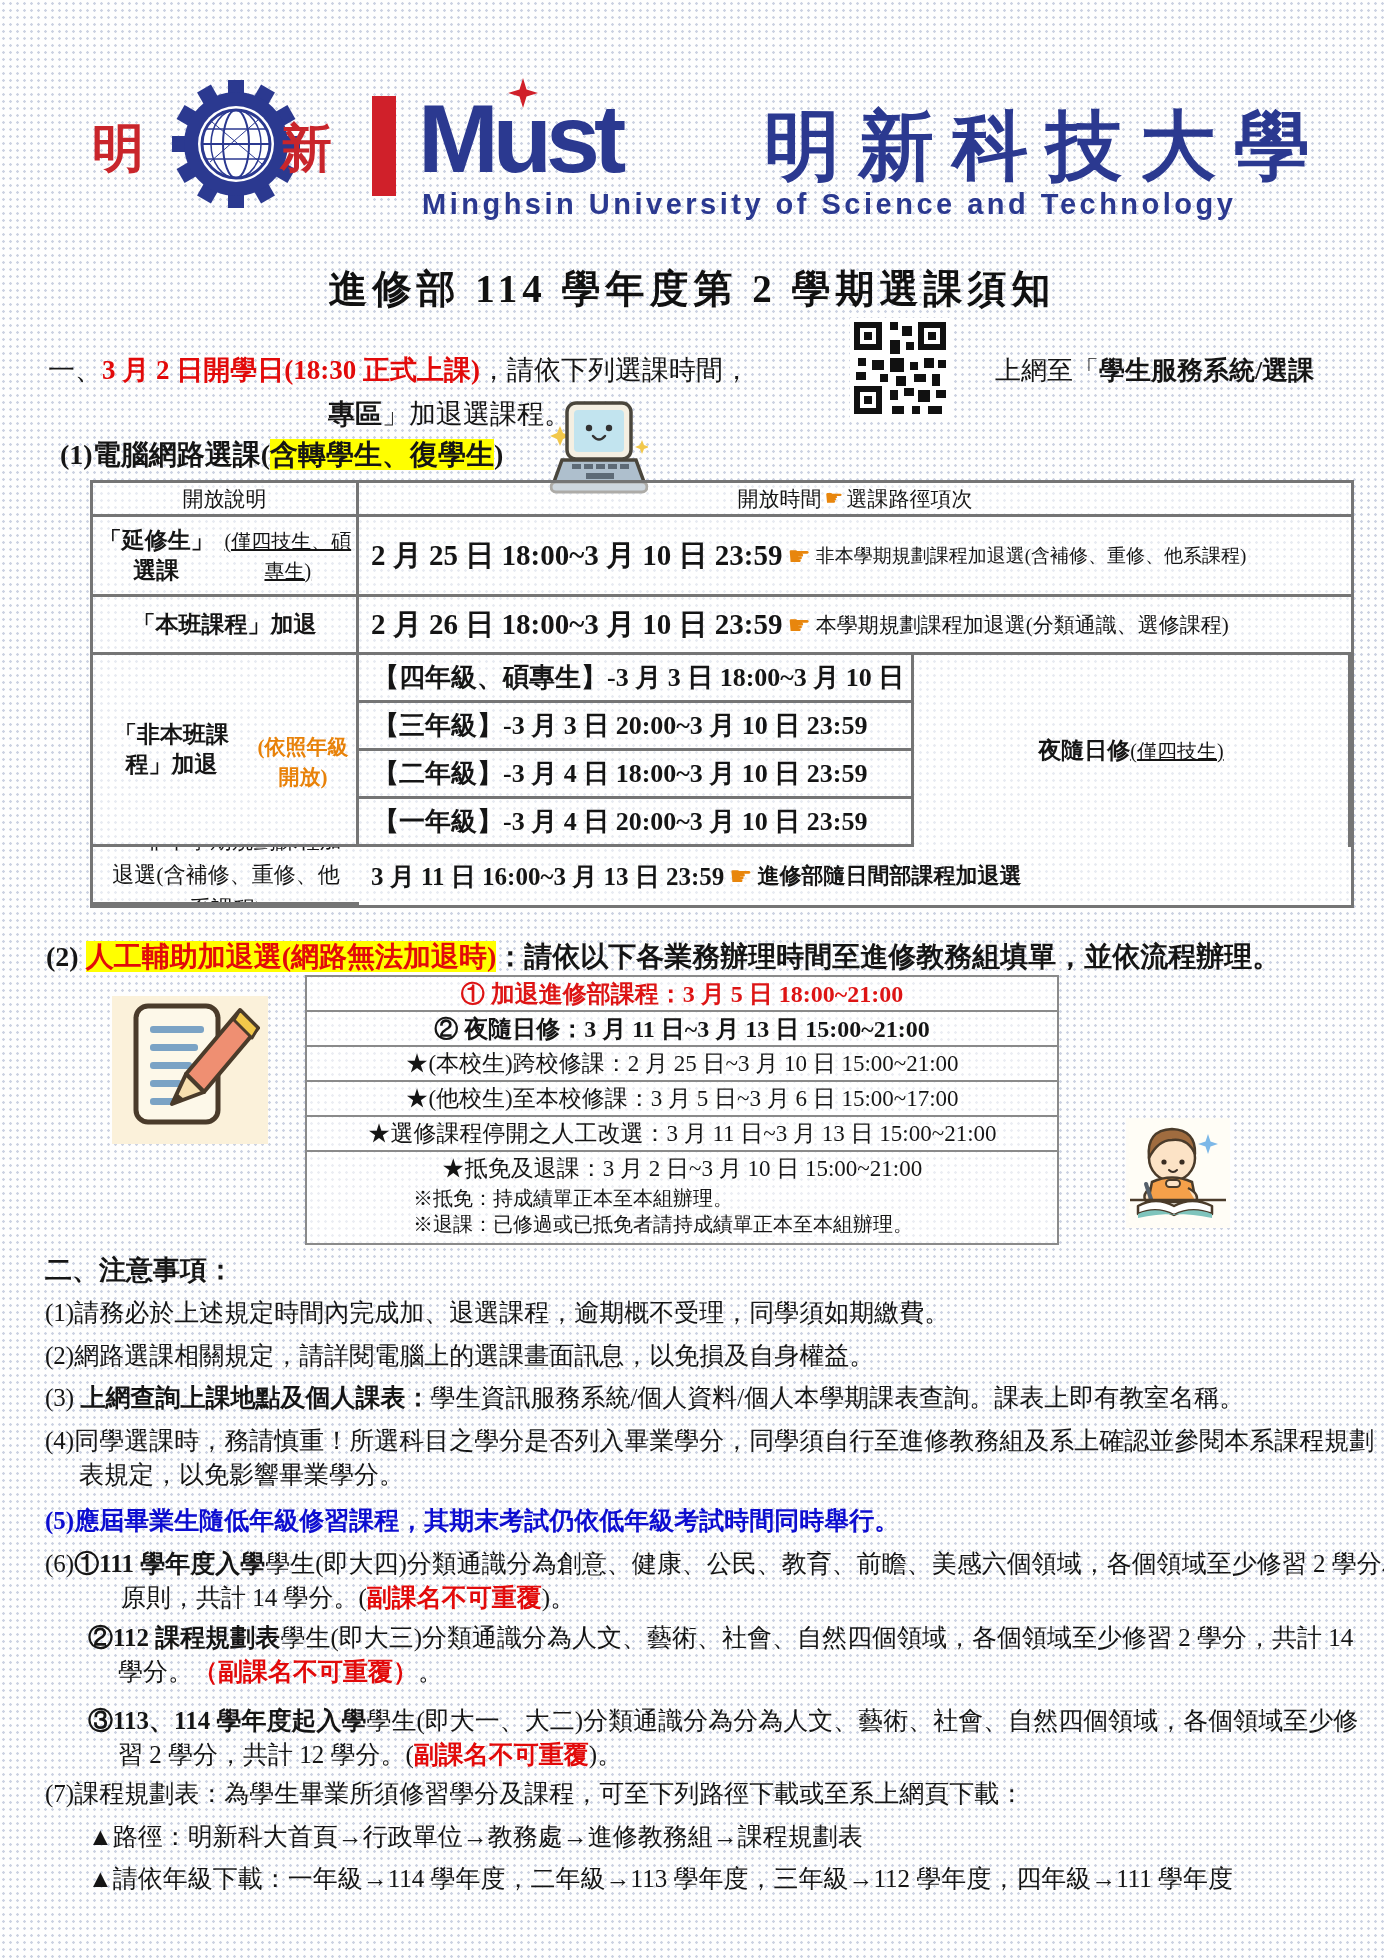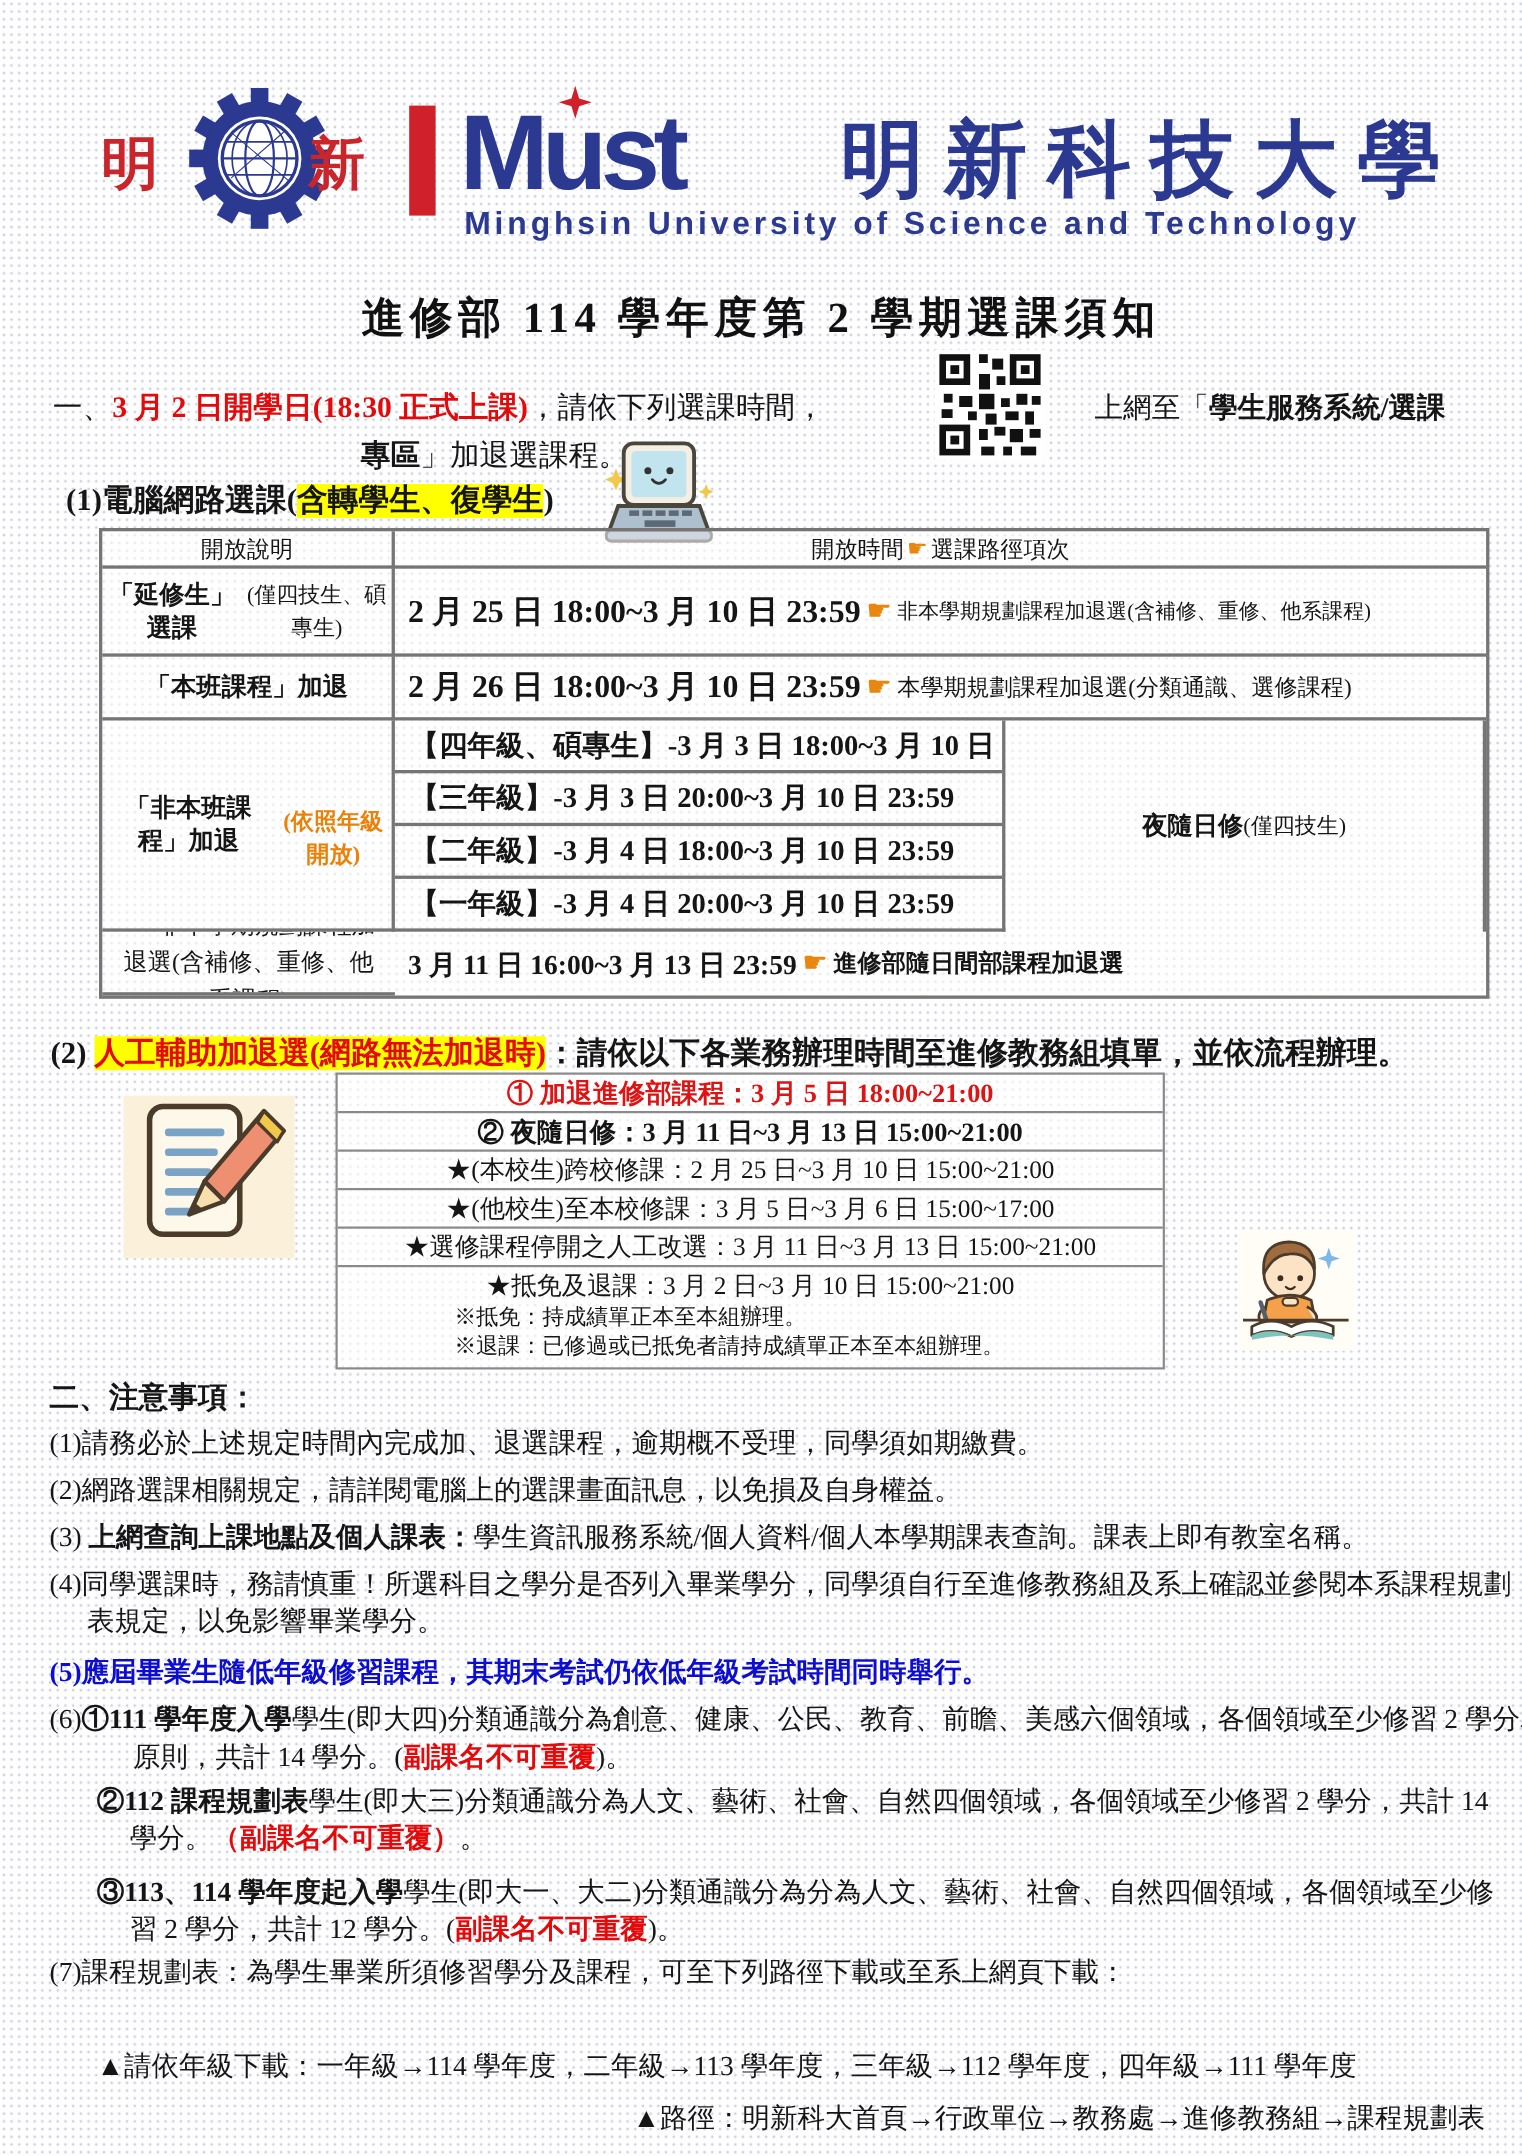--- a/index.html
+++ b/index.html
@@ -46,21 +46,21 @@
     grid-template-columns:266px 555px 437px;
     grid-template-rows:34px 80px 58px 192px 58px;
     border:3px solid #757575;background:rgba(255,255,255,.55);}
   .tc{border-right:3px solid #757575;border-bottom:3px solid #757575;
     display:flex;align-items:center;justify-content:center;overflow:hidden;}
   .tc.last-col{border-right:none;}
   .tc.last-row{border-bottom:none;}
   .tc.span23{grid-column:2/4;}
   .hdr{font-size:21px;}
   .lblcol{flex-direction:row;font-weight:bold;font-size:23px;line-height:30px;text-align:center;}
-  .lblcol .sub{font-weight:normal;font-size:20px;}
+  .lblcol .sub{font-weight:normal;font-size:20px;text-decoration:underline;}
   .lblcol .sub-orange{color:#e8820a;font-weight:bold;font-size:21px;margin-top:24px;}
   .rowline{justify-content:flex-start;padding-left:12px;}
   .time{font-weight:bold;font-size:29px;white-space:nowrap;}
   .time.small{font-size:25px;}
   .desc{font-size:19px;white-space:nowrap;}
   .desc.mid{font-size:21px;}
   .desc.bold{font-size:22px;font-weight:bold;}
   .hand{color:#e8860d;font-family:"DejaVu Sans",sans-serif;font-size:26px;margin:0 5px;line-height:1;}
   .hand.sm{font-size:21px;margin:0 3px;}
   .subrows{flex-direction:column;align-items:stretch;padding:0;}
@@ -375,16 +375,16 @@
     <span>(6)</span><b class="k">①111 學年度入學</b><span>學生(即大四)分類通識分為創意、健康、公民、教育、前瞻、美感六個領域，各個領域至少修習 2 學分為原則，共計 14 學分。(</span><span class="redtxt">副課名不可重覆</span><span>)。</span>
   </div>
   <div class="abs note sub-note hang30" style="top:1621px;">
     <b class="k">②112 課程規劃表</b><span>學生(即大三)分類通識分為人文、藝術、社會、自然四個領域，各個領域至少修習 2 學分，共計 14 學分。</span><span class="redtxt">（副課名不可重覆）</span><span>。</span>
   </div>
   <div class="abs note sub-note hang30" style="top:1704px;">
     <b class="k">③113、114 學年度起入學</b><span>學生(即大一、大二)分類通識分為分為人文、藝術、社會、自然四個領域，各個領域至少修習 2 學分，共計 12 學分。(</span><span class="redtxt">副課名不可重覆</span><span>)。</span>
   </div>
 
   <div class="abs note nowrap" style="top:1777px;">(7)課程規劃表：為學生畢業所須修習學分及課程，可至下列路徑下載或至系上網頁下載：</div>
-  <div class="abs note sub-note nowrap" style="top:1910px;text-align:right;">▲路徑：明新科大首頁→行政單位→教務處→進修教務組→課程規劃表</div>
+  <div class="abs note sub-note nowrap" style="top:1820px;">▲路徑：明新科大首頁→行政單位→教務處→進修教務組→課程規劃表</div>
   <div class="abs note sub-note nowrap" style="top:1862px;">▲請依年級下載：一年級→114 學年度，二年級→113 學年度，三年級→112 學年度，四年級→111 學年度</div>
 
 </div>
 
 </body></html>

